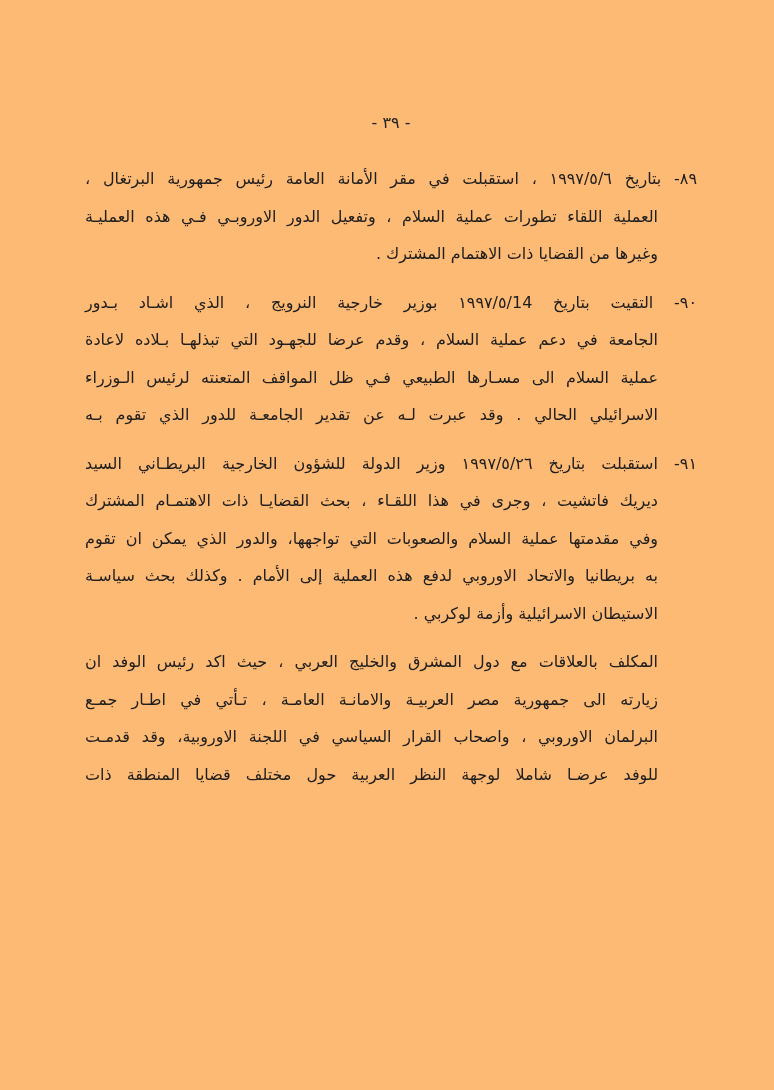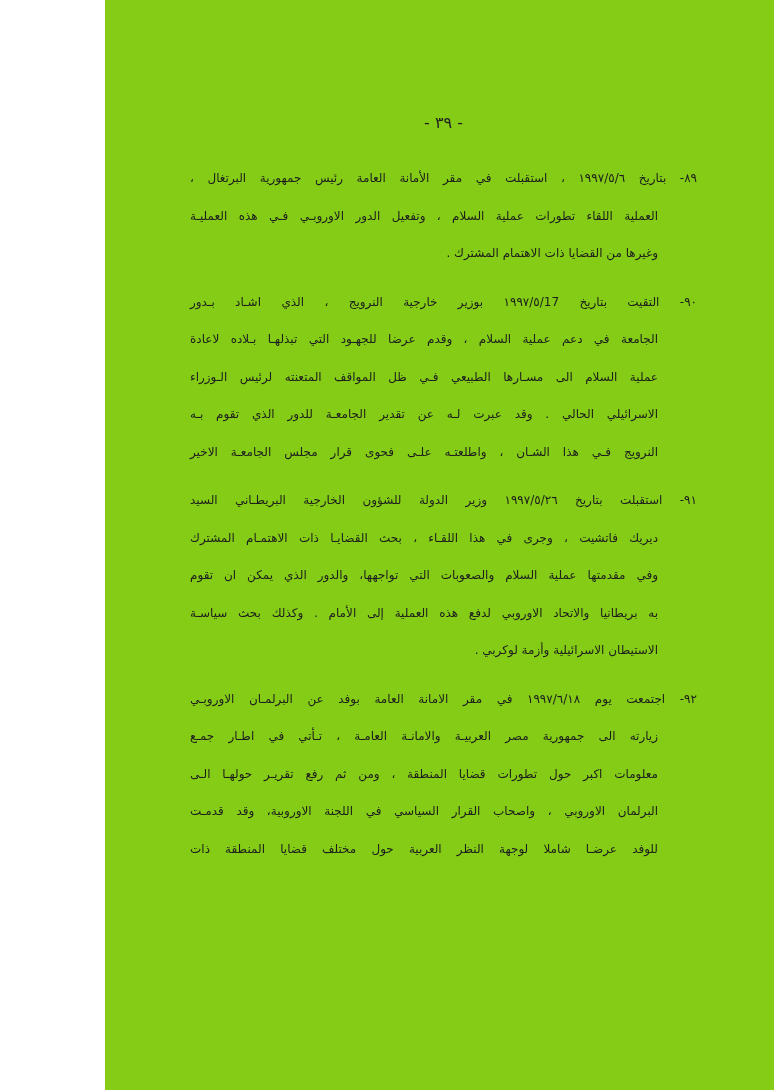--- a/index.html
+++ b/index.html
@@ -9,41 +9,41 @@
   }
   body {
     width: 774px;
     height: 1090px;
     overflow: hidden;
     font-family: "DejaVu Sans", sans-serif;
     color: #1f1f1f;
   }
   .page {
     box-sizing: border-box;
-    width: 669px;
+    width: 774px;
     height: 1090px;
     padding: 112px 77px 0 85px;
     direction: rtl;
-    background: #84cc16;
+    background: #fdba74;
   }
   .page-number {
     text-align: center;
     font-size: 16px;
     line-height: 22px;
     letter-spacing: 2px;
     color: #222;
   }
   .doc-body {
     margin-top: 26px;
   }
   .para + .para {
     margin-top: 11px;
   }
   .line {
-    font-size: 12px;
+    font-size: 16px;
     line-height: 37.5px;
     white-space: normal;
     color: #1d1d1d;
   }
   
   .line.cont {
     padding-right: 39px;
   }
   
   .line.jl {
@@ -61,34 +61,32 @@
 
 <div class="page">
   <div class="page-number">- ٣٩ -</div>
   <main class="doc-body">
       <div class="para">
         <div class="line first jl">٨٩- بتاريخ ١٩٩٧/٥/٦ ، استقبلت في مقر الأمانة العامة رئيس جمهورية البرتغال ،</div>
         <div class="line cont jl">العملية اللقاء تطورات عملية السلام ، وتفعيل الدور الاوروبـي فـي هذه العمليـة</div>
         <div class="line cont ll">وغيرها من القضايا ذات الاهتمام المشترك .</div>
       </div>
       <div class="para">
-        <div class="line first jl">٩٠- التقيت بتاريخ ١٩٩٧/٥/17 بوزير خارجية النرويج ، الذي اشـاد بـدور</div>
+        <div class="line first jl">٩٠- التقيت بتاريخ ١٩٩٧/٥/14 بوزير خارجية النرويج ، الذي اشـاد بـدور</div>
         <div class="line cont jl">الجامعة في دعم عملية السلام ، وقدم عرضا للجهـود التي تبذلهـا بـلاده لاعادة</div>
         <div class="line cont jl">عملية السلام الى مسـارها الطبيعي فـي ظل المواقف المتعنته لرئيس الـوزراء</div>
         <div class="line cont jl">الاسرائيلي الحالي .  وقد عبرت لـه عن تقدير الجامعـة للدور الذي تقوم بـه</div>
-        <div class="line cont jl">النرويج فـي هذا الشـان ، واطلعتـه علـى فحوى قرار مجلس الجامعـة الاخير</div>
       </div>
       <div class="para">
         <div class="line first jl">٩١- استقبلت بتاريخ ١٩٩٧/٥/٢٦ وزير الدولة للشؤون الخارجية البريطـاني السيد</div>
         <div class="line cont jl">ديريك فاتشيت ، وجرى في هذا اللقـاء ، بحث القضايـا ذات الاهتمـام المشترك</div>
         <div class="line cont jl">وفي مقدمتها عملية السلام والصعوبات التي تواجهها، والدور الذي يمكن ان تقوم</div>
         <div class="line cont jl">به بريطانيا والاتحاد الاوروبي لدفع هذه العملية إلى الأمام . وكذلك بحث سياسـة</div>
         <div class="line cont ll">الاستيطان الاسرائيلية وأزمة لوكربي .</div>
       </div>
       <div class="para">
-        <div class="line first jl">٩٢- اجتمعت يوم ١٩٩٧/٦/١٨ في مقر الامانة العامة بوفد عن البرلمـان الاوروبـي</div>
+        <div class="line cont jl">المكلف بالعلاقات مع دول المشرق والخليج العربي ، حيث اكد رئيس الوفد ان</div>
         <div class="line cont jl">زيارته الى جمهورية مصر العربيـة والامانـة العامـة ، تـأتي في اطـار جمـع</div>
-        <div class="line cont jl">معلومات اكبر حول تطورات قضايا المنطقة ، ومن ثم رفع تقريـر حولهـا الـى</div>
         <div class="line cont jl">البرلمان الاوروبي ، واصحاب القرار السياسي في اللجنة الاوروبية، وقد قدمـت</div>
         <div class="line cont jl">للوفد عرضـا شاملا لوجهة النظر العربية حول مختلف قضايا المنطقة  ذات</div>
       </div>
     </main>
 </div>
 
 </body></html>

